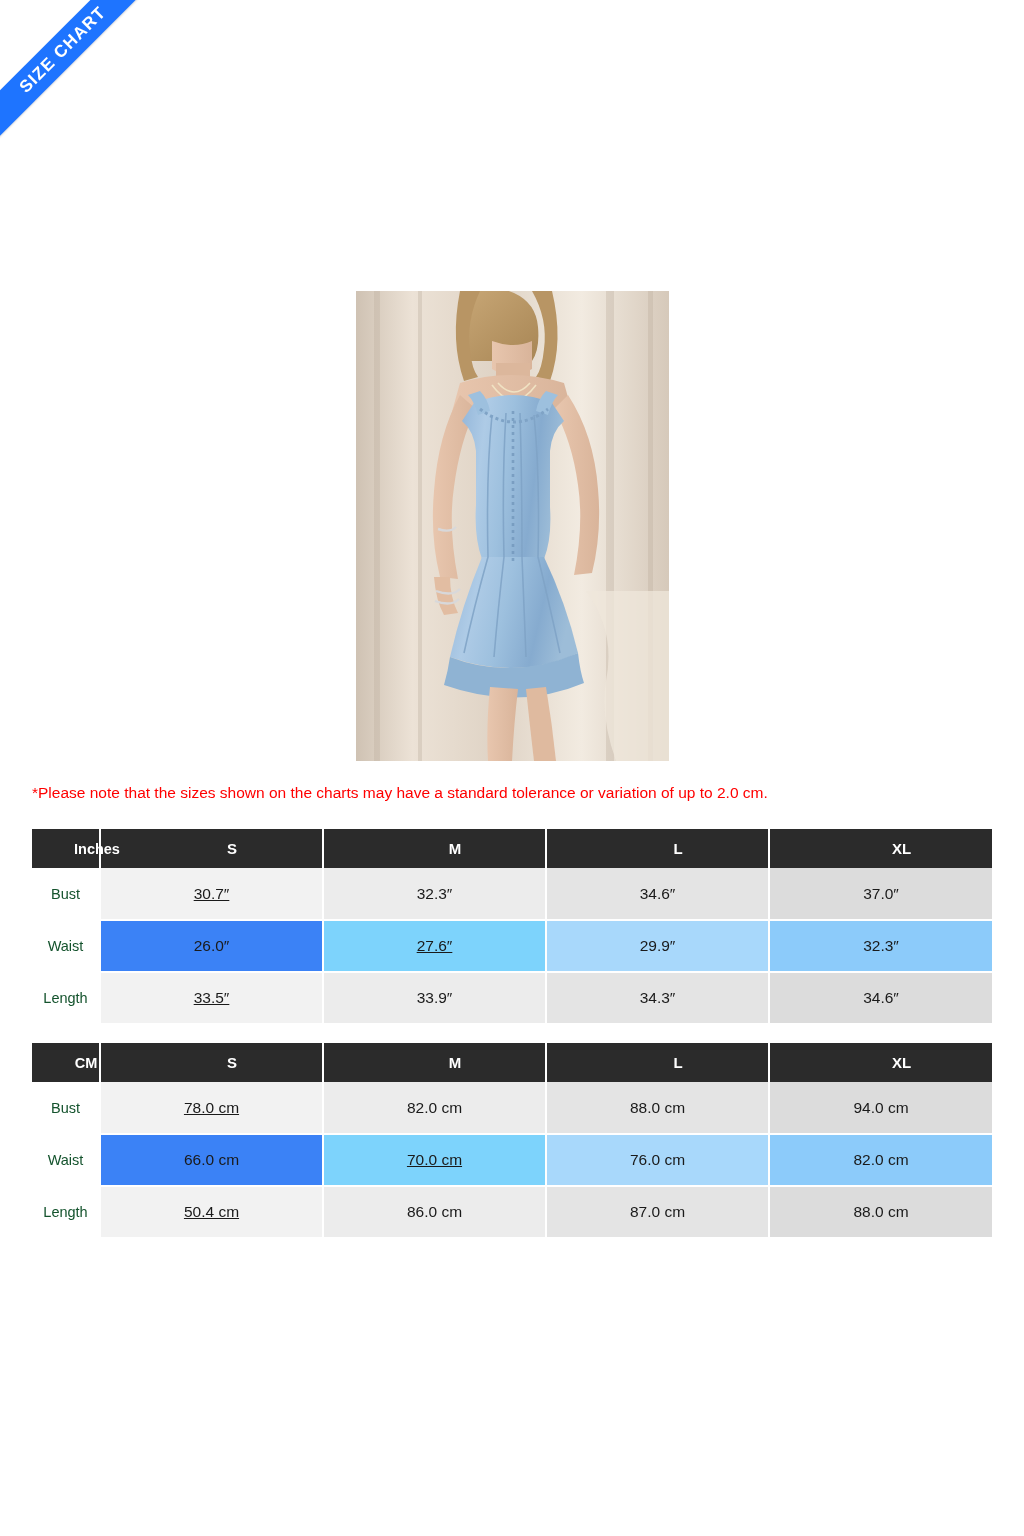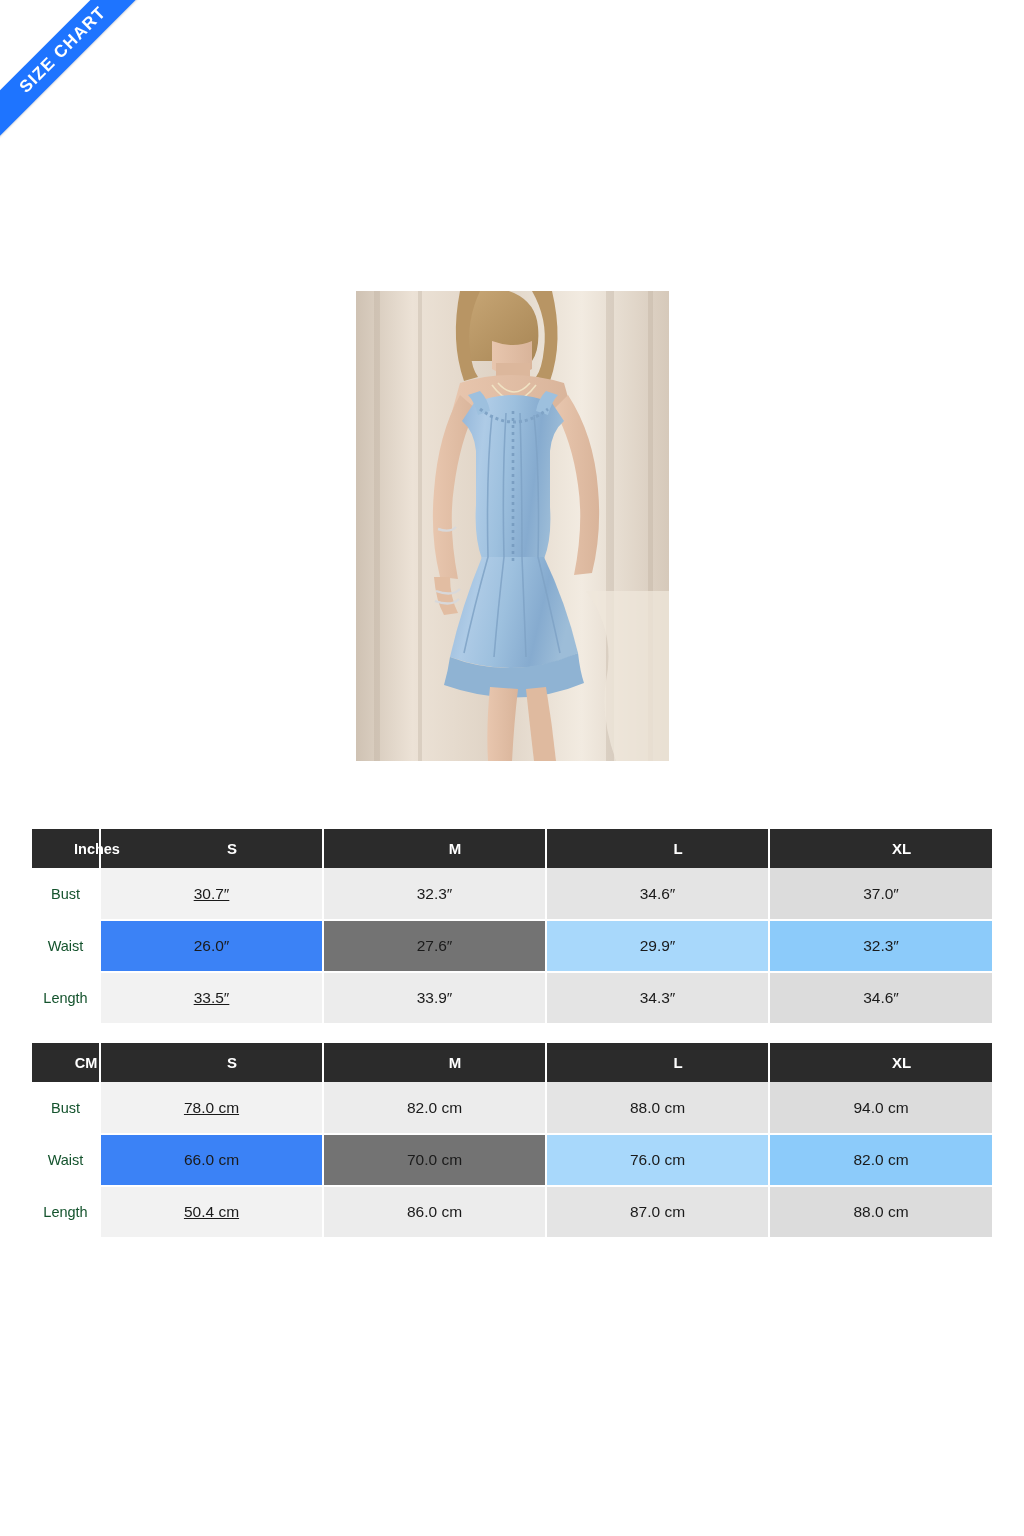--- a/index.html
+++ b/index.html
@@ -114,21 +114,21 @@
   }
 
   
   .g1 { background: #f2f2f2; text-decoration: underline; }
   .g2 { background: #ececec; }
   .g3 { background: #e4e4e4; }
   .g4 { background: #dcdcdc; margin-left: 45px; }
 
   
   .b1 { background: #3b82f6; }
-  .b2 { background: #737373; }
+  .b2 { background: #7dd3fc; text-decoration: underline; }
   .b3 { background: #a8d8fb; }
   .b4 { background: #8ccbfa; }
 </style>
 </head>
 <body>
 
 <div class="page">
 
   <div class="ribbon-wrap">
     <div class="ribbon">SIZE CHART</div>
@@ -209,20 +209,21 @@
         <path d="M157 120 l0 150"></path>
       </g>
 
       <path d="M124 118 q34 26 68 0" fill="none" stroke="#7fa3c6" stroke-width="3" stroke-dasharray="3 3"></path>
 
       <path d="M134 396 q-4 40 -2 74 l24 0 q2 -38 6 -72 z" fill="url(#skin)"></path>
       <path d="M170 398 q4 38 8 72 l22 0 q-4 -38 -10 -74 z" fill="#dfba9f"></path>
     </svg>
   </div>
 
+  <div class="note">*Please note that the sizes shown on the charts may have a standard tolerance or variation of up to 2.0 cm.</div>
 
   <table class="table" id="table-inches">
     <colgroup>
       <col class="c-label">
         <col class="c-size">
         <col class="c-size">
         <col class="c-size">
         <col class="c-size">
     </colgroup>
     <thead>

